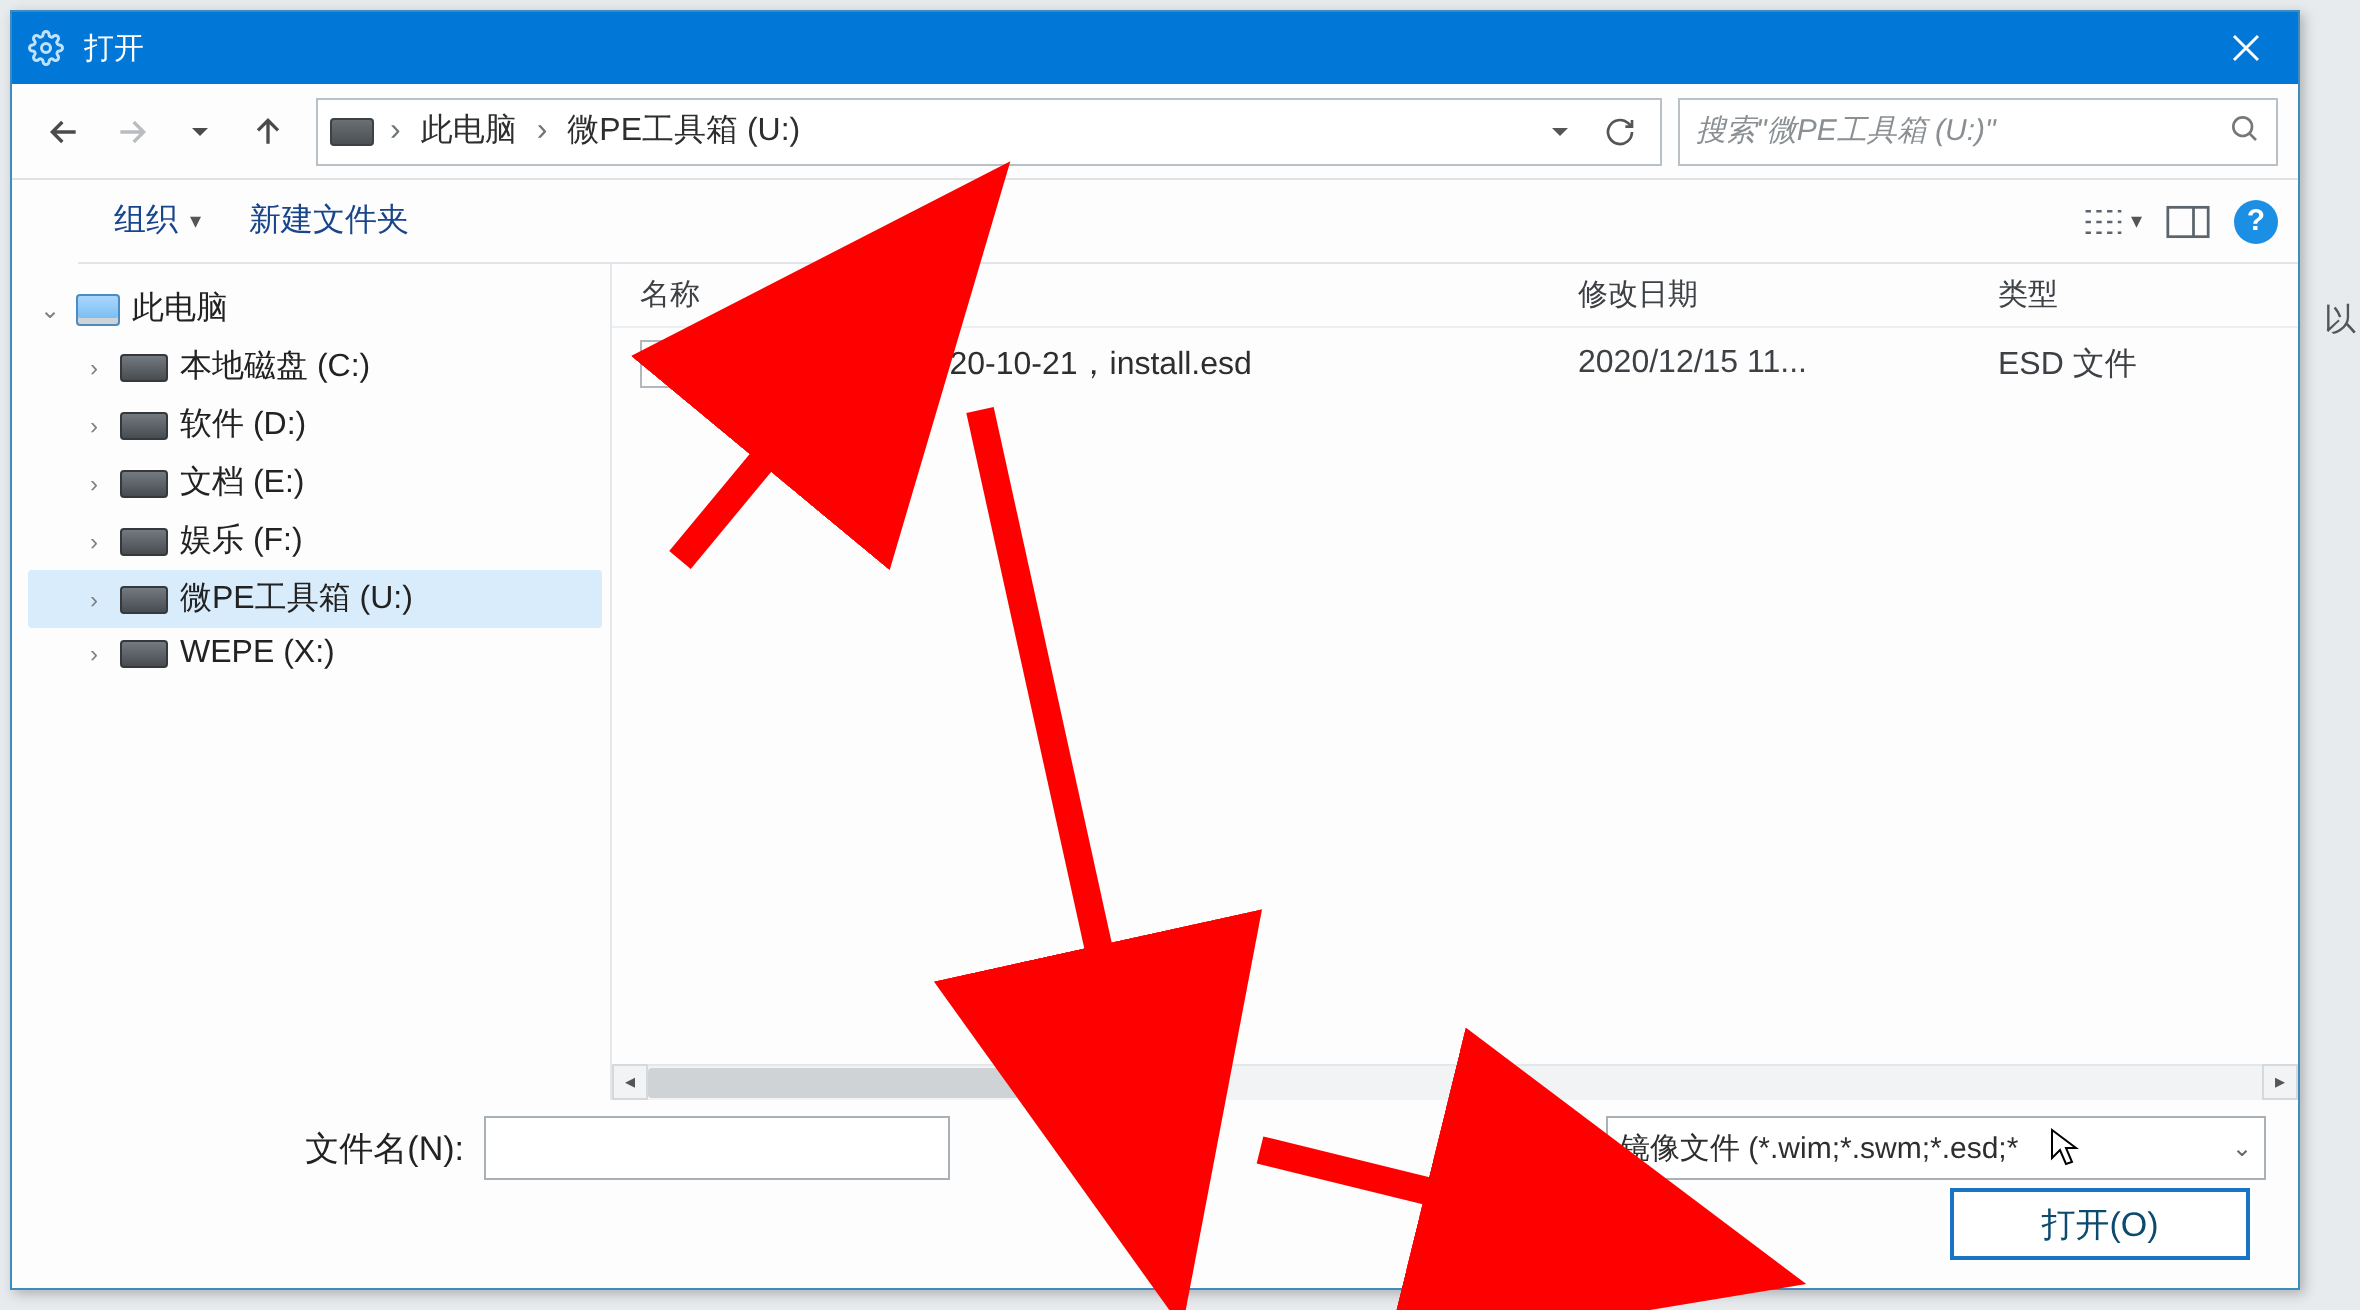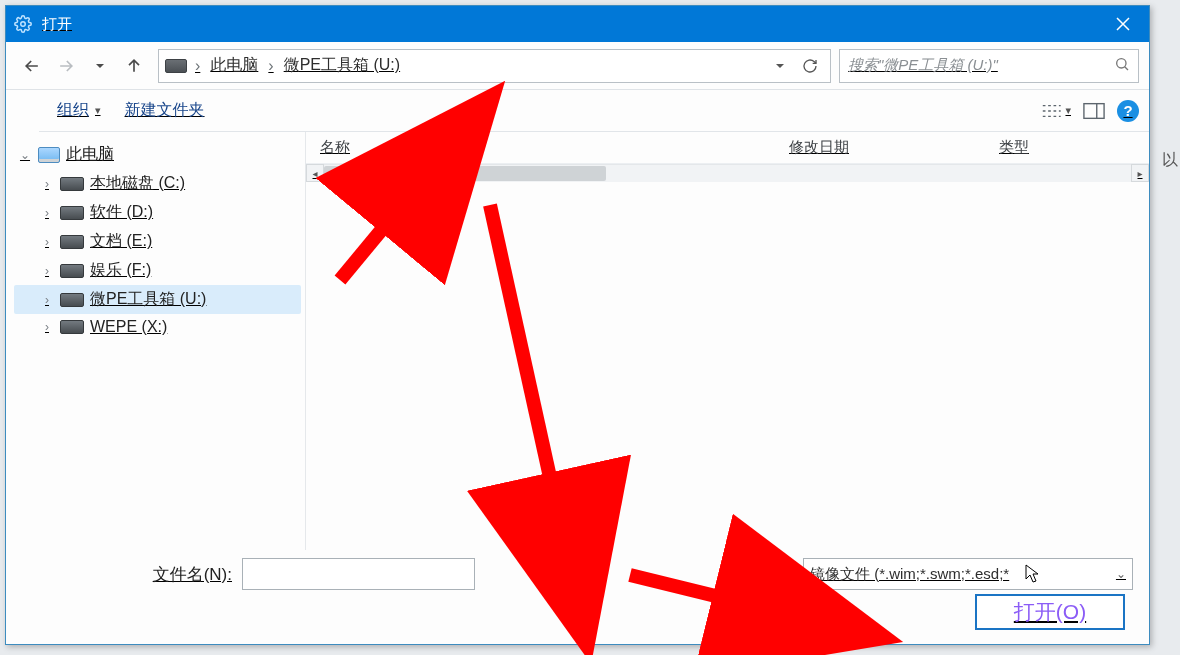--- a/index.html
+++ b/index.html
@@ -1,18 +1,18 @@
 <!DOCTYPE html>
 <html><head>
   <meta charset="utf-8">
   <style>
     * { box-sizing: border-box; margin: 0; padding: 0; font-family: "Microsoft YaHei", "Segoe UI", sans-serif; }
     body { background: #e8ebee; width: 1180px; height: 655px; overflow: hidden; position: relative; }
 
-    .dialog { position: absolute; left: 5px; top: 5px; width: 1145px; height: 640px; background: #fdfdfd; border: 1px solid #3d8cbf; box-shadow: 2px 2px 6px rgba(0,0,0,.25); display: flex; flex-direction: column; text-decoration: underline; }
+    .dialog { position: absolute; left: 5px; top: 5px; width: 1145px; height: 640px; background: #fdfdfd; border: 1px solid #3d8cbf; box-shadow: 2px 2px 6px rgba(0,0,0,.25); display: flex; flex-direction: column; }
 
     
     .titlebar { height: 36px; background: #0178d7; color: #fff; display: flex; align-items: center; padding: 0 4px 0 8px; }
     .titlebar .gear { width: 18px; height: 18px; margin-right: 10px; }
     .titlebar .title { font-size: 15px; flex: 1; }
     .titlebar .close { width: 44px; height: 100%; display: flex; align-items: center; justify-content: center; cursor: pointer; }
 
     
     .navrow { height: 48px; display: flex; align-items: center; gap: 2px; padding: 6px 10px; border-bottom: 1px solid #dfe3e7; }
     .navbtn { width: 32px; height: 32px; display: flex; align-items: center; justify-content: center; color: #4b4b4b; cursor: pointer; border-radius: 2px; }
@@ -69,21 +69,21 @@
     .filerow { display:flex; align-items:center; gap:10px; }
     .filerow .lbl { width:210px; text-align:right; font-size:17px; color:#222;}
     .filerow input { flex:1; height:32px; border:1px solid #a9b1b7; padding:0 6px; font-size:15px; background:#fff;}
     .filerow .combo-wrap{position:relative;}
     .filerow input.combo{ padding-right:26px; }
     .combo-btn{ position:absolute; right:1px; top:1px; bottom:1px; width:22px; display:flex; align-items:center; justify-content:center; color:#555; cursor:pointer;}
     .filetype { width:330px; height:32px; border:1px solid #a9b1b7; display:flex; align-items:center; padding:0 6px; font-size:15px; color:#2e2e2e; cursor:pointer; background:#fff; position:relative;justify-content:center;}
     .filetype .chev{ margin-left:auto; font-size:12px; color:#666;}
     .filetype .cursor-ptr{ position:absolute; right:90px; top:4px; }
     .btnrow { display:flex; justify-content:flex-end; gap:18px; padding-right:8px;}
-    .btn { width:150px; height:36px; border:1px solid #8f979d; background:#f4f6f8; font-size:21px; color:#8b5cf6; cursor:pointer; display:flex; align-items:center; justify-content:center;}
+    .btn { width:150px; height:36px; border:1px solid #8f979d; background:#f4f6f8; font-size:17px; color:#0c4a6e; cursor:pointer; display:flex; align-items:center; justify-content:center;}
     .btn.primary{ border:2px solid #1a74c4; background:#fff;}
 
     
     .arrow{ position:absolute; pointer-events:none; }
 
     
     .edge-text{ position:absolute; right:2px; top:150px; font-size:16px; color:#555;}
   </style>
 </head>
 <body>
@@ -225,20 +225,28 @@
 
     <div class="list">
       <div class="cols">
         <div class="col-name">
             <span>名称</span>
             <span class="sorticon">▴</span>
           </div>
         <div class="col-date">修改日期</div>
         <div class="col-type">类型</div>
       </div>
+      <div class="rows" id="file-rows">
+          <div class="frow">
+            <span class="ficon"></span>
+            <span class="fname">Win10-20H2，2020-10-21，install.esd</span>
+            <span class="fdate">2020/12/15 11...</span>
+            <span class="ftype">ESD 文件</span>
+          </div>
+        </div>
       <div class="hscroll">
         <div class="sbtn">◂</div>
         <div class="track">
             <div class="thumb"></div>
           </div>
         <div class="sbtn">▸</div>
       </div>
     </div>
   </div>
 

